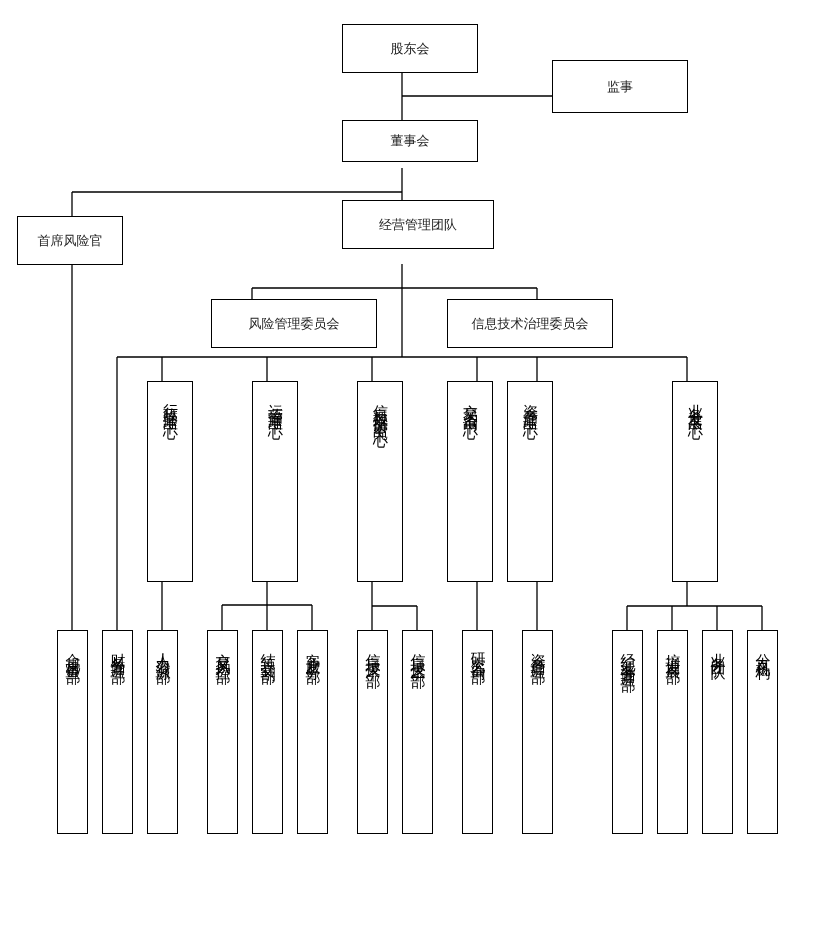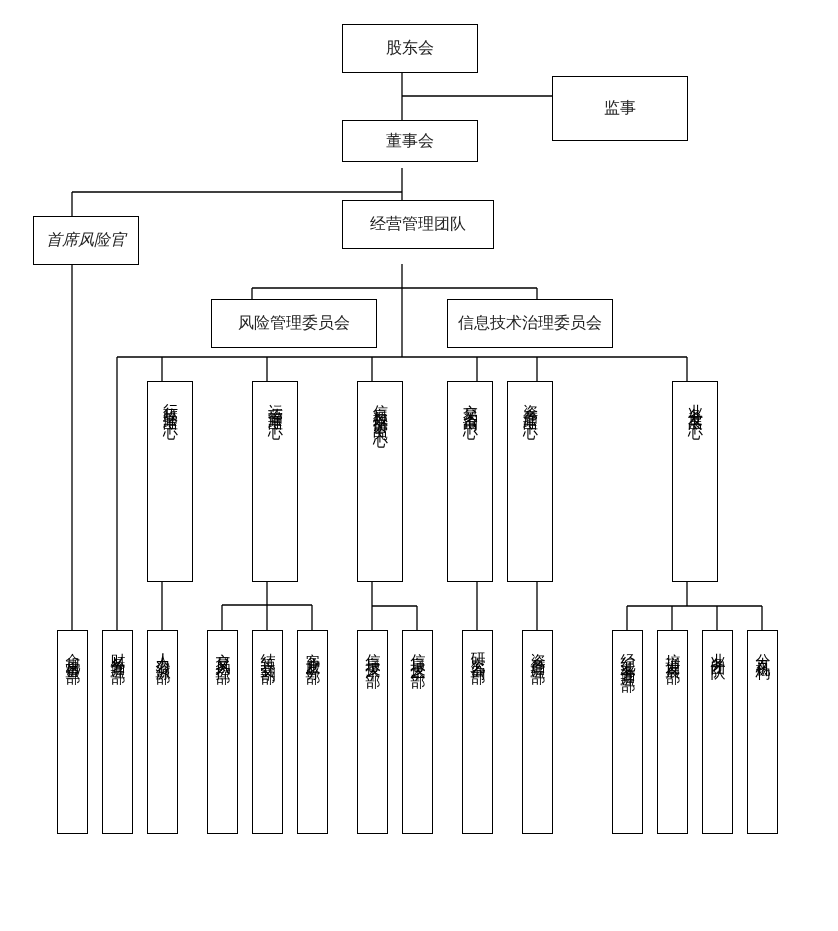--- a/index.html
+++ b/index.html
@@ -1,19 +1,19 @@
 <!DOCTYPE html>
 <html><head>
 <meta charset="utf-8">
 <style>
   html, body { margin:0; padding:0; background:#ffffff; }
   body { width:838px; height:931px; position:relative; overflow:hidden; font-family:"DejaVu Serif", serif; }
   svg#lines { position:absolute; left:0; top:0; }
   .box { position:absolute; box-sizing:border-box; border:1.3px solid #000; background:#fff; display:flex; align-items:center; justify-content:center; color:#222; }
-  .hbox { font-size:16px; font-family:"DejaVu Serif", serif; white-space:nowrap; }
+  .hbox { font-size:13px; font-family:"DejaVu Serif", serif; white-space:nowrap; }
   .vbox { align-items:flex-start; justify-content:center; font-family:"DejaVu Sans", sans-serif; font-size:15px; color:#000; }
   .vbox span { writing-mode:vertical-rl; text-orientation:upright; letter-spacing:4px; margin-top:10px; line-height:1; }
 </style>
 </head>
 <body>
 
 <svg id="lines" width="838" height="931">
   <g stroke="#000" stroke-width="1.3" fill="none">
 
     <line x1="402" y1="72" x2="402" y2="120"></line>
@@ -60,27 +60,27 @@
     <line x1="627" y1="606" x2="627" y2="630"></line>
     <line x1="672" y1="606" x2="672" y2="630"></line>
     <line x1="717" y1="606" x2="717" y2="630"></line>
     <line x1="762" y1="606" x2="762" y2="630"></line>
   </g>
 </svg>
 
 <div class="box hbox" style="left:342px;top:24px;width:136px;height:49px;">
     <span>股东会</span>
   </div>
-<div class="box hbox" style="left:552px;top:76px;width:136px;height:65px;">
+<div class="box hbox" style="left:552px;top:60px;width:136px;height:53px;">
     <span>监事</span>
   </div>
 <div class="box hbox" style="left:342px;top:120px;width:136px;height:42px;">
     <span>董事会</span>
   </div>
-<div class="box hbox" style="left:33px;top:216px;width:106px;height:49px;font-style:italic;">
+<div class="box hbox" style="left:17px;top:216px;width:106px;height:49px;">
     <span>首席风险官</span>
   </div>
 <div class="box hbox" style="left:342px;top:200px;width:152px;height:49px;">
     <span>经营管理团队</span>
   </div>
 <div class="box hbox" style="left:177px;top:299px;width:166px;height:49px;margin-left:34px;">
     <span>风险管理委员会</span>
   </div>
 <div class="box hbox" style="left:447px;top:299px;width:166px;height:49px;">
     <span>信息技术治理委员会</span>

